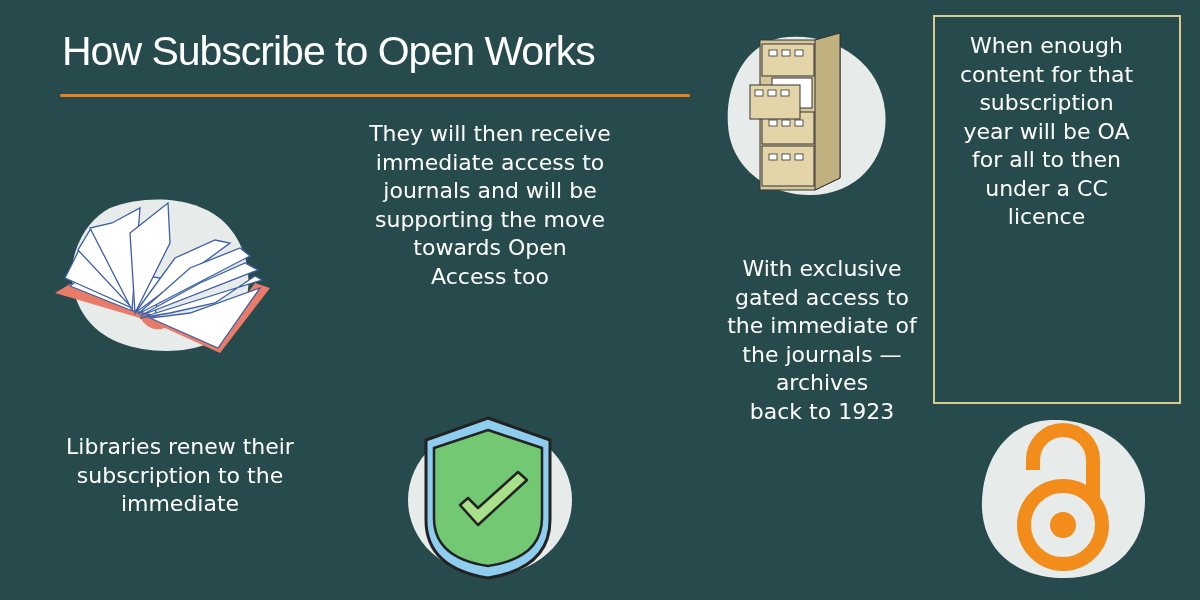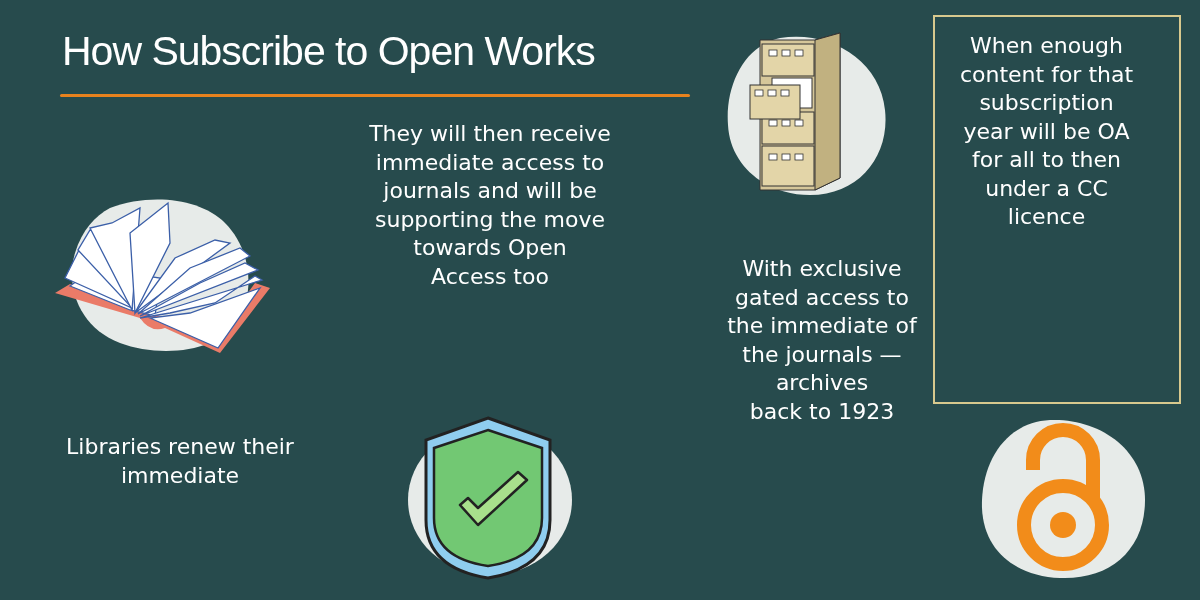--- a/index.html
+++ b/index.html
@@ -28,20 +28,21 @@
       <path d="M90 45 L95 125 L130 55 L128 15 Z"></path>
       <path d="M95 125 L190 55 L175 52 L135 70 Z"></path>
       <path d="M98 126 L210 68 L200 60 L150 80 Z"></path>
       <path d="M100 128 L218 82 L205 75 L160 95 Z"></path>
       <path d="M100 130 L222 92 L215 88 L175 115 L130 125 Z"></path>
       <path d="M110 130 L178 160 L220 100 L150 125 Z"></path>
     </g>
   </svg>
   <div class="txt" style="left:20px;top:398px;width:320px;margin-top:35px;">
     <div>Libraries renew their</div>
+    <div>subscription to the</div>
     <div>immediate</div>
   </div>
 </div>
 
 <div>
   <div class="txt" style="left:320px;top:120px;width:340px;">
     <div>They will then receive</div>
     <div>immediate access to</div>
     <div>journals and will be</div>
     <div>supporting the move</div>

